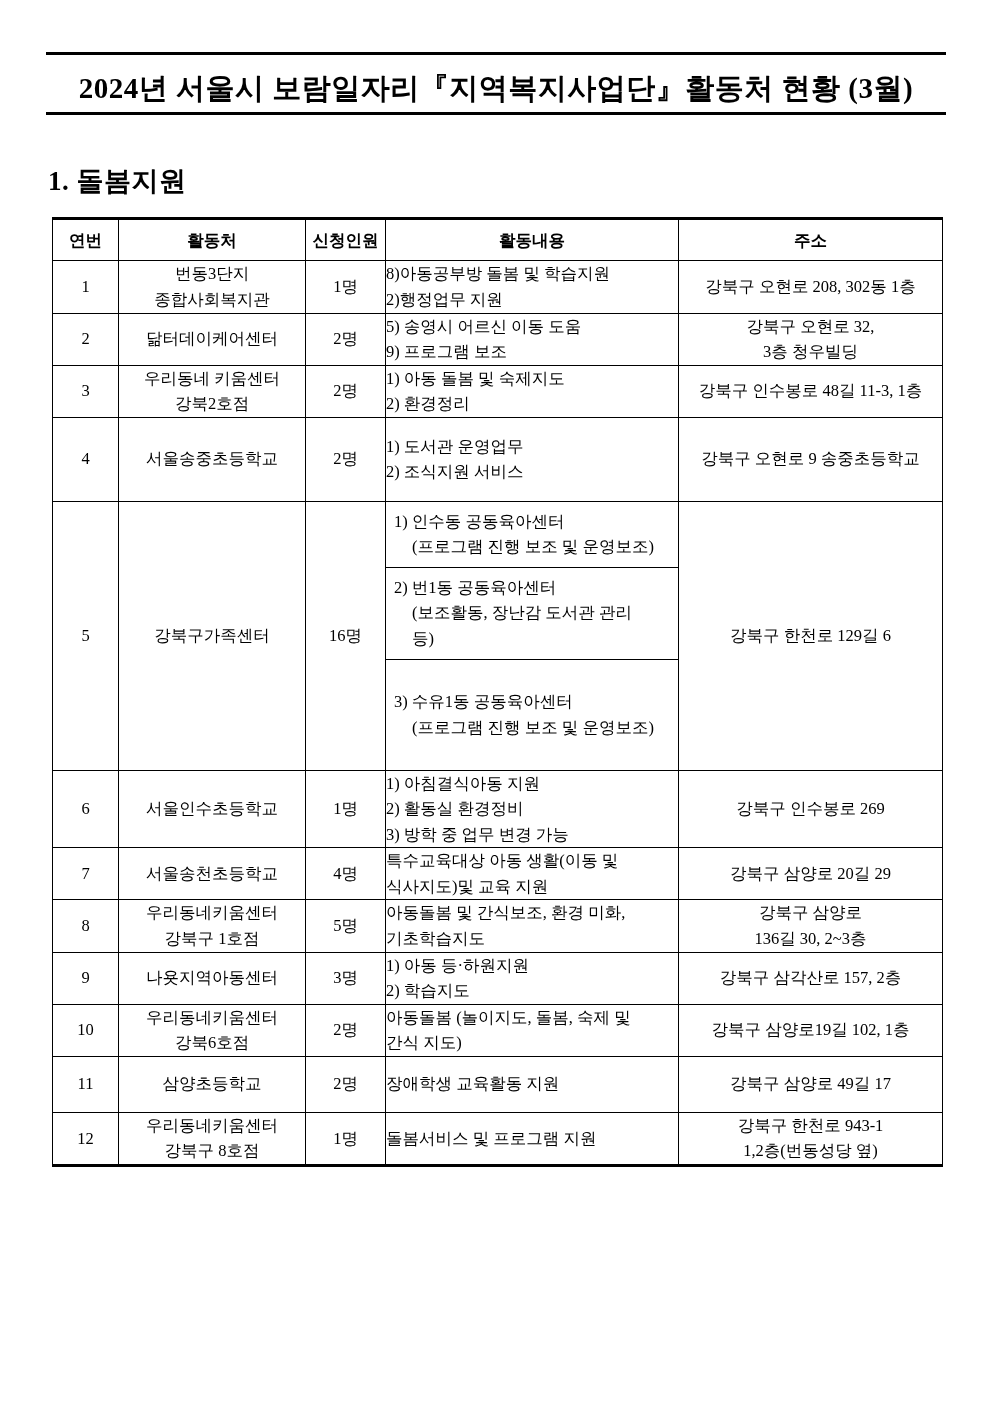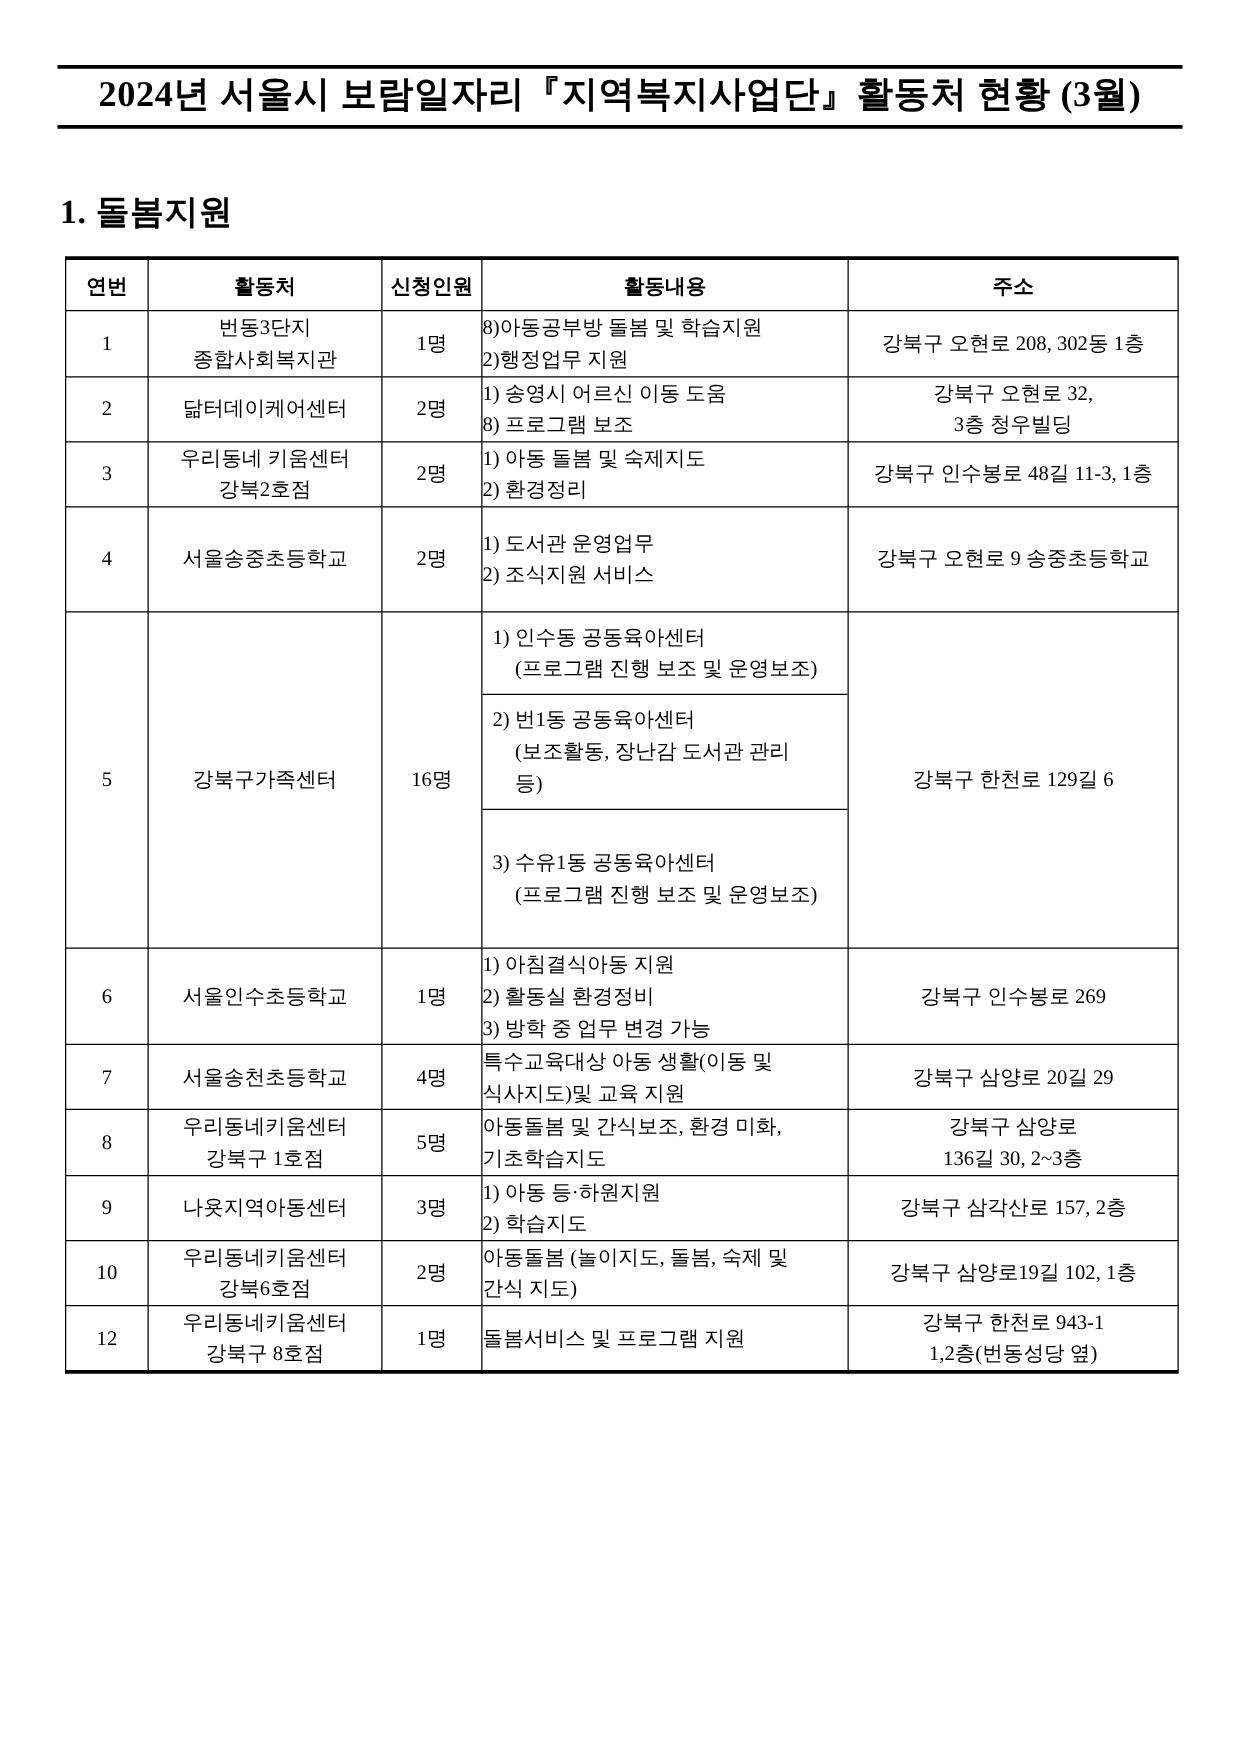--- a/index.html
+++ b/index.html
@@ -22,21 +22,21 @@
     box-sizing: border-box;
     padding: 0;
     position: relative;
   }
 
   
   .doc-title-wrap {
     margin: 52px 46px 0 46px;
     border-top: 3px solid #000;
     border-bottom: 3px solid #000;
-    padding: 4px 0 6px 0;
+    padding: 16px 0 6px 0;
   }
   .doc-title {
     font-size: 29px;
     font-weight: bold;
     text-align: center;
     letter-spacing: 0.5px;
     line-height: 1.22;
     white-space: nowrap;
   }
 
@@ -176,22 +176,22 @@
           </td>
         </tr>
 
         <tr>
           <td class="c-num">2</td>
           <td class="c-name">
             <span class="ln">닮터데이케어센터</span>
           </td>
           <td class="c-count">2명</td>
           <td class="c-body">
-            <span class="ln">1) 송영시 어르신 이동 도움</span>
-            <span class="ln">8) 프로그램 보조</span>
+            <span class="ln">5) 송영시 어르신 이동 도움</span>
+            <span class="ln">9) 프로그램 보조</span>
           </td>
           <td class="c-addr">
             <span class="ln">강북구 오현로 32,</span>
             <span class="ln">3층 청우빌딩</span>
           </td>
         </tr>
 
         <tr>
           <td class="c-num">3</td>
           <td class="c-name">
@@ -331,20 +331,33 @@
           <td class="c-count">2명</td>
           <td class="c-body">
             <span class="ln">아동돌봄 (놀이지도, 돌봄, 숙제 및</span>
             <span class="ln">간식 지도)</span>
           </td>
           <td class="c-addr">
             <span class="ln">강북구 삼양로19길 102, 1층</span>
           </td>
         </tr>
 
+        <tr style="height:56px;">
+          <td class="c-num">11</td>
+          <td class="c-name">
+            <span class="ln">삼양초등학교</span>
+          </td>
+          <td class="c-count">2명</td>
+          <td class="c-body">
+            <span class="ln">장애학생 교육활동 지원</span>
+          </td>
+          <td class="c-addr">
+            <span class="ln">강북구 삼양로 49길 17</span>
+          </td>
+        </tr>
 
         <tr>
           <td class="c-num">12</td>
           <td class="c-name">
             <span class="ln">우리동네키움센터</span>
             <span class="ln">강북구 8호점</span>
           </td>
           <td class="c-count">1명</td>
           <td class="c-body">
             <span class="ln">돌봄서비스 및 프로그램 지원</span>

